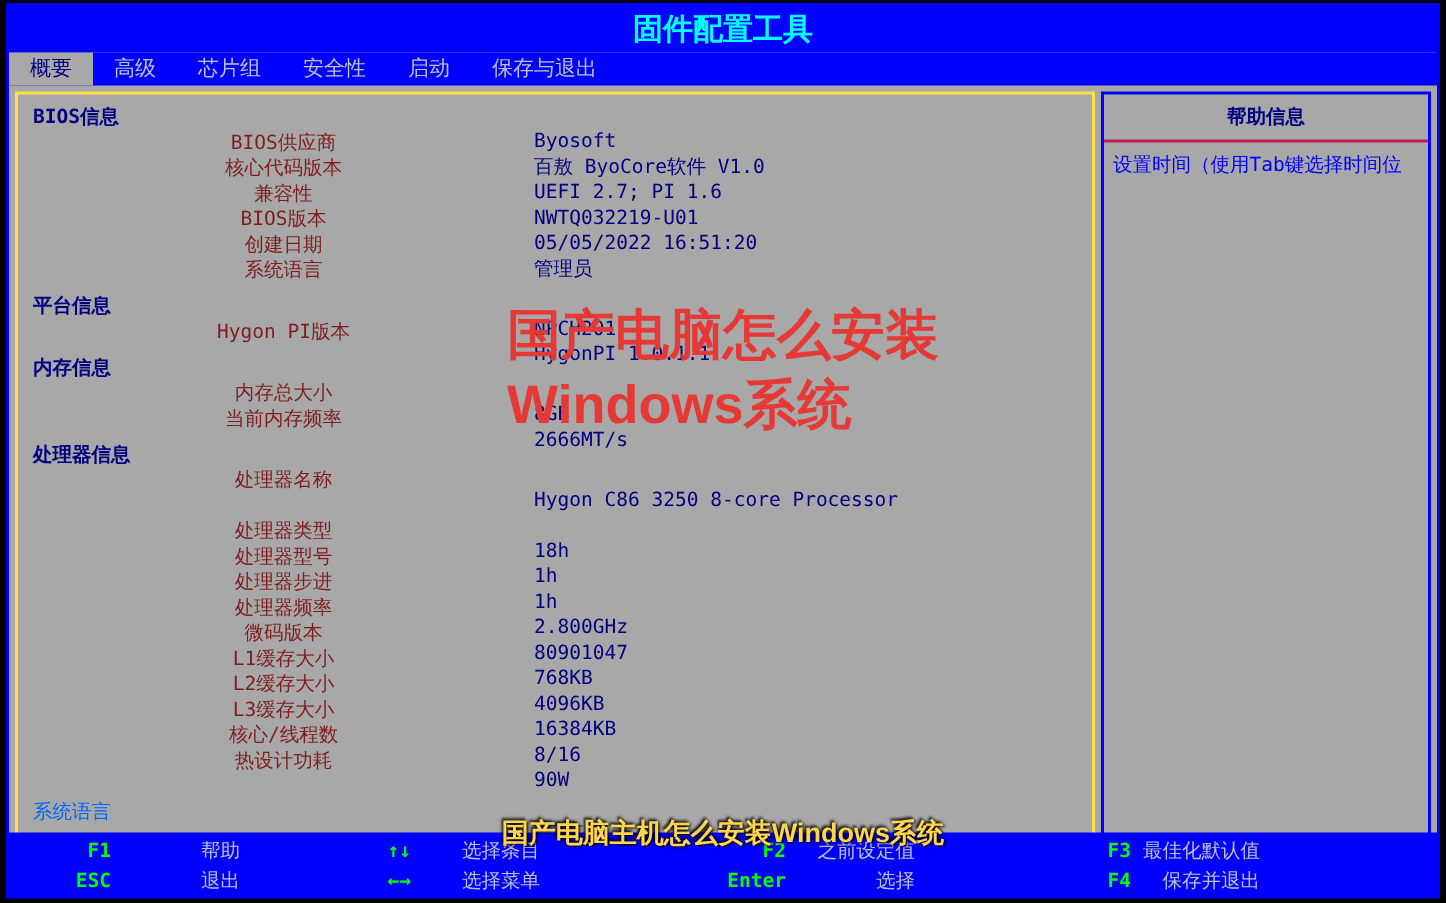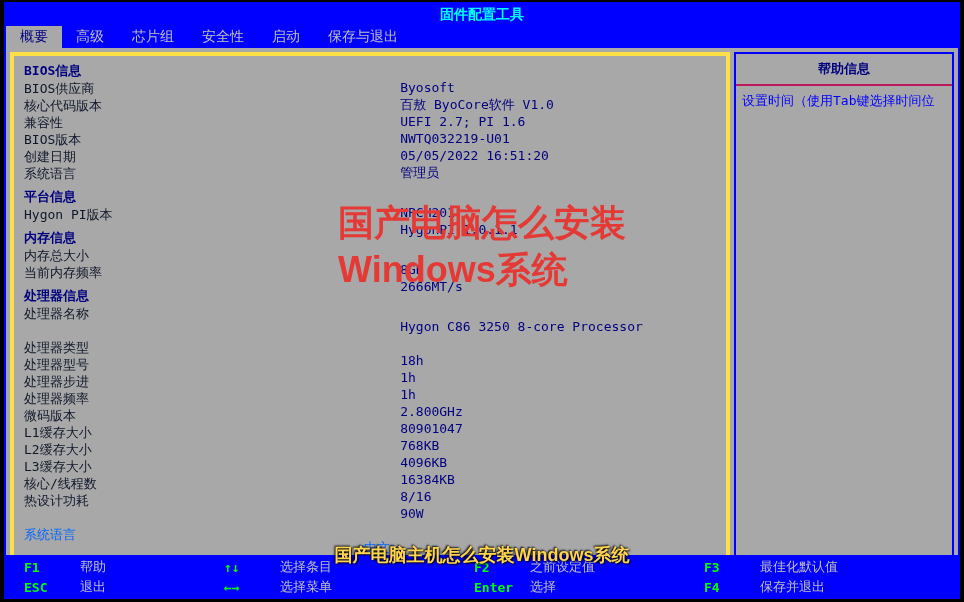--- a/index.html
+++ b/index.html
@@ -17,21 +17,21 @@
   height: 576px;
   margin: 2px 4px;
   background: #a8a8a8;
   border: 2px solid #0000ff;
   position: relative;
 }
 .bios-title {
   background: #0000ff;
   color: #00ffff;
   text-align: center;
-  font-size: 14px;
+  font-size: 20px;
   padding: 2px 0;
   font-weight: bold;
 }
 .tab-bar {
   background: #0000ff;
   display: flex;
   padding: 0;
   height: 22px;
 }
 .tab {
@@ -44,50 +44,50 @@
 .tab.active {
   background: #a8a8a8;
   color: #000080;
 }
 .content-area {
   display: flex;
   height: calc(100% - 44px);
 }
 .main-panel {
   flex: 1;
-  border: 4px solid #fde047;
+  border: 2px solid #fde047;
   margin: 4px 2px 4px 4px;
   padding: 6px 10px;
   background: #a8a8a8;
   overflow: hidden;
   display: flex;
 }
 .left-col {
   width: 48%;
 }
 .right-col {
   width: 52%;
 }
 .section-header {
   color: #000080;
   font-weight: bold;
   font-size: 13px;
   margin-top: 6px;
 }
 .section-header:first-child { margin-top: 0; }
 .info-line {
-  color: #0f172a;
+  color: #7f1d1d;
   font-size: 13px;
   line-height: 17px;
+  text-align: center;
 }
 .value-line {
   color: #000080;
   font-size: 13px;
   line-height: 17px;
-  margin-left: 44px;
 }
 .link-line {
   color: #0066ff;
   font-size: 13px;
   line-height: 17px;
 }
 .help-panel {
   width: 220px;
   border: 2px solid #0000ff;
   margin: 4px 4px 4px 2px;
@@ -115,20 +115,21 @@
   font-size: 13px;
   padding: 2px 0;
 }
 .footer-row {
   display: flex;
   padding: 1px 20px;
 }
 .footer-item {
   display: flex;
   align-items: center;
+  text-align: right;
 }
 .footer-key {
   color: #00ff00;
   font-weight: bold;
   min-width: 50px;
 }
 .footer-label {
   color: #c0c0c0;
   margin-left: 6px;
   min-width: 80px;

